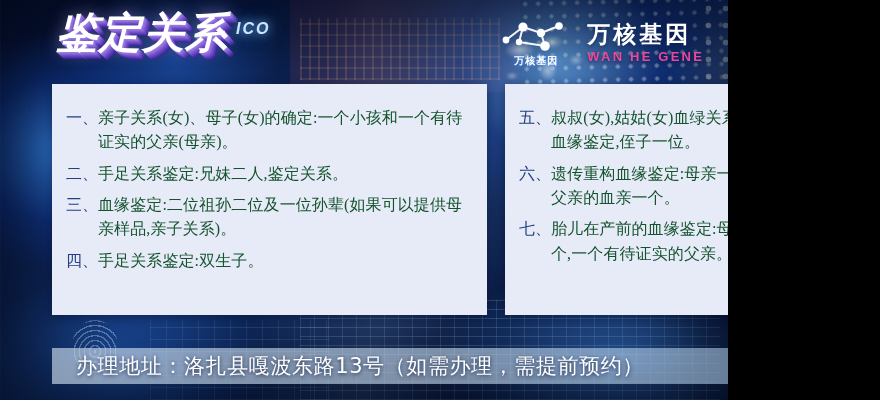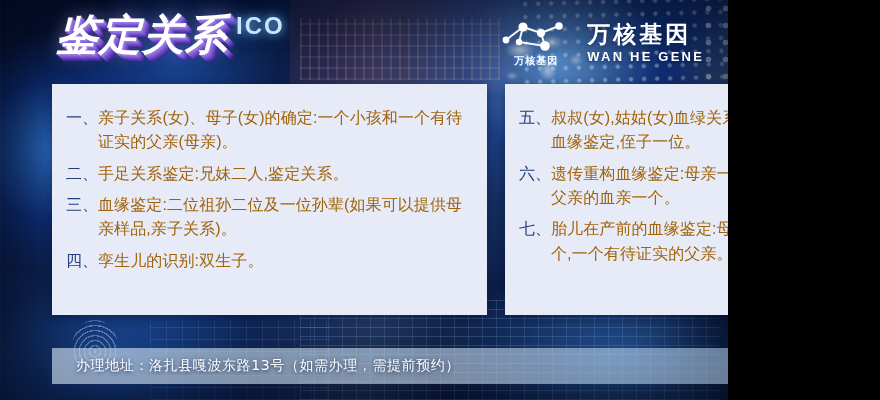--- a/index.html
+++ b/index.html
@@ -138,26 +138,27 @@
     color: #ffffff;
     letter-spacing: 1px;
     line-height: 1;
     text-shadow:
       1px 1px 0 #9a7be0, 2px 2px 0 #8f6ddc, 3px 3px 0 #7f5dd2,
       4px 4px 0 #6f4ec8, 5px 5px 0 #5f41ba, 6px 6px 0 #4f34a8,
       7px 7px 1px #3f2894, 0 0 16px rgba(190,170,255,0.6);
   }
   .title-ico {
     font-family: "Liberation Sans", sans-serif;
-    font-size: 24px;
+    font-size: 16px;
     font-weight: bold;
     letter-spacing: 2px;
     color: #c9e6ff;
     margin-bottom: 16px;
     text-shadow: 0 0 10px rgba(120,190,255,0.95), 0 0 18px rgba(80,160,255,0.7);
+    font-style: italic;
   }
 
   
   .brand {
     position: absolute;
     right: 24px; top: 18px;
     display: flex;
     align-items: center;
     gap: 14px;
     z-index: 6;
@@ -185,21 +186,21 @@
     font-family: "DejaVu Sans", "Liberation Sans", sans-serif;
     font-size: 23px;
     font-weight: bold;
     color: #ffffff;
     letter-spacing: 3px;
     text-shadow: 0 1px 4px rgba(10,30,80,0.8);
   }
   .brand-en {
     font-size: 13px;
     font-weight: bold;
-    color: #ffffff;
+    color: #ec4899;
     letter-spacing: 2.2px;
     margin-top: 2px;
     text-shadow: 0 1px 3px rgba(10,30,80,0.8);
   }
 
   
   .panel {
     position: absolute;
     background: #e7ebf8;
     box-shadow: 0 2px 10px rgba(0,10,40,0.45);
@@ -218,22 +219,22 @@
   .item-num {
     flex: 0 0 auto;
     color: #22407f;
     font-family: "DejaVu Sans", "Liberation Sans", sans-serif;
     font-size: 16px;
     line-height: 1.52;
     white-space: nowrap;
   }
   .item-text {
     flex: 1 1 auto;
-    color: #a16207;
-    font-family: Liberation Sans, sans-serif;
+    color: #14532d;
+    font-family: Liberation Serif, serif;
     font-size: 16px;
     line-height: 1.52;
     letter-spacing: 0.1px;
   }
 
   
   .addr-bar {
     position: absolute;
     left: 52px; top: 348px;
     width: 810px; height: 36px;
@@ -242,21 +243,21 @@
     z-index: 6;
   }
   .addr-text {
     position: absolute;
     left: 76px; top: 350px;
     height: 32px;
     display: flex;
     align-items: center;
     color: #ffffff;
     font-family: "DejaVu Sans", "Liberation Sans", sans-serif;
-    font-size: 14px;
+    font-size: 21px;
     letter-spacing: 0.6px;
     text-shadow: 0 1px 4px rgba(6,20,60,0.85);
     z-index: 7;
     white-space: nowrap;
   }
 </style>
 </head>
 <body>
 
 <div id="poster">
@@ -315,21 +316,21 @@
     <div class="item">
       <span class="item-num">二、</span>
       <span class="item-text">手足关系鉴定:兄妹二人,鉴定关系。</span>
     </div>
     <div class="item">
       <span class="item-num">三、</span>
       <span class="item-text">血缘鉴定:二位祖孙二位及一位孙辈(如果可以提供母亲样品,亲子关系)。</span>
     </div>
     <div class="item">
       <span class="item-num">四、</span>
-      <span class="item-text">孪生儿的识别:双生子。</span>
+      <span class="item-text">手足关系鉴定:双生子。</span>
     </div>
   </div>
 
   <div class="panel" id="panel-right">
     <div class="item">
       <span class="item-num">五、</span>
       <span class="item-text">叔叔(女),姑姑(女)血绿关系鉴定:遗传重构血缘鉴定,侄子一位。</span>
     </div>
     <div class="item">
       <span class="item-num">六、</span>

